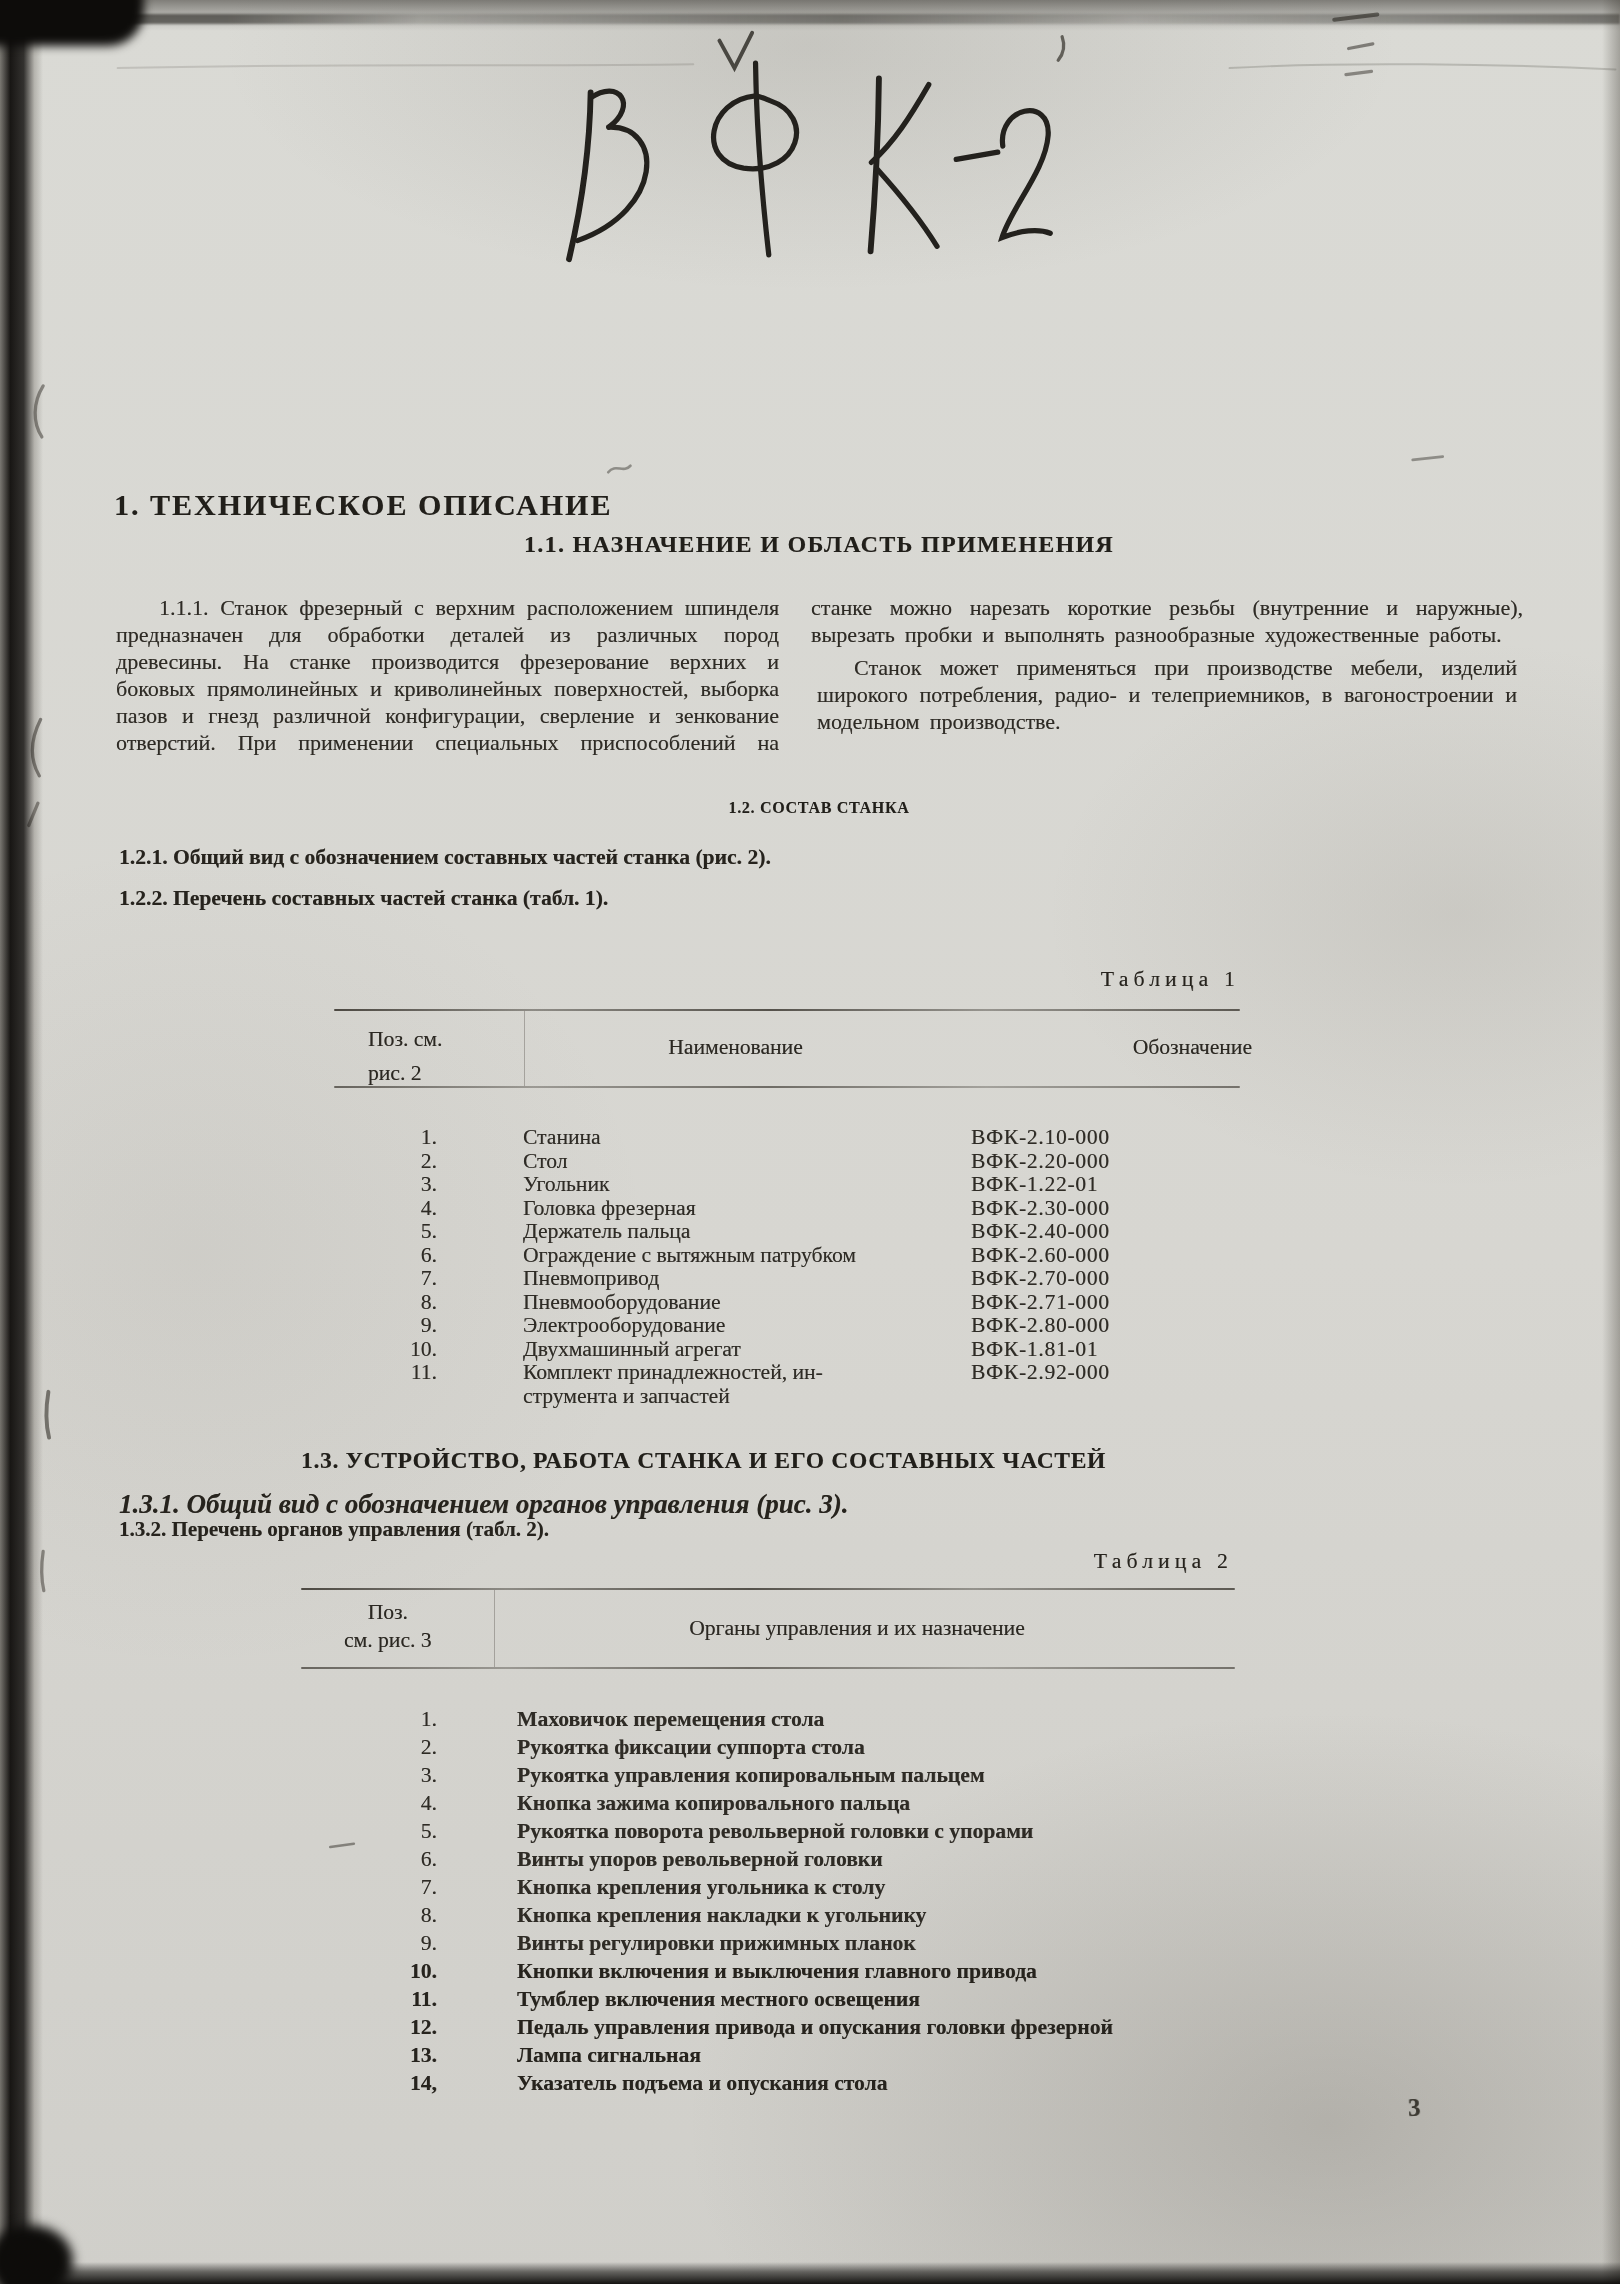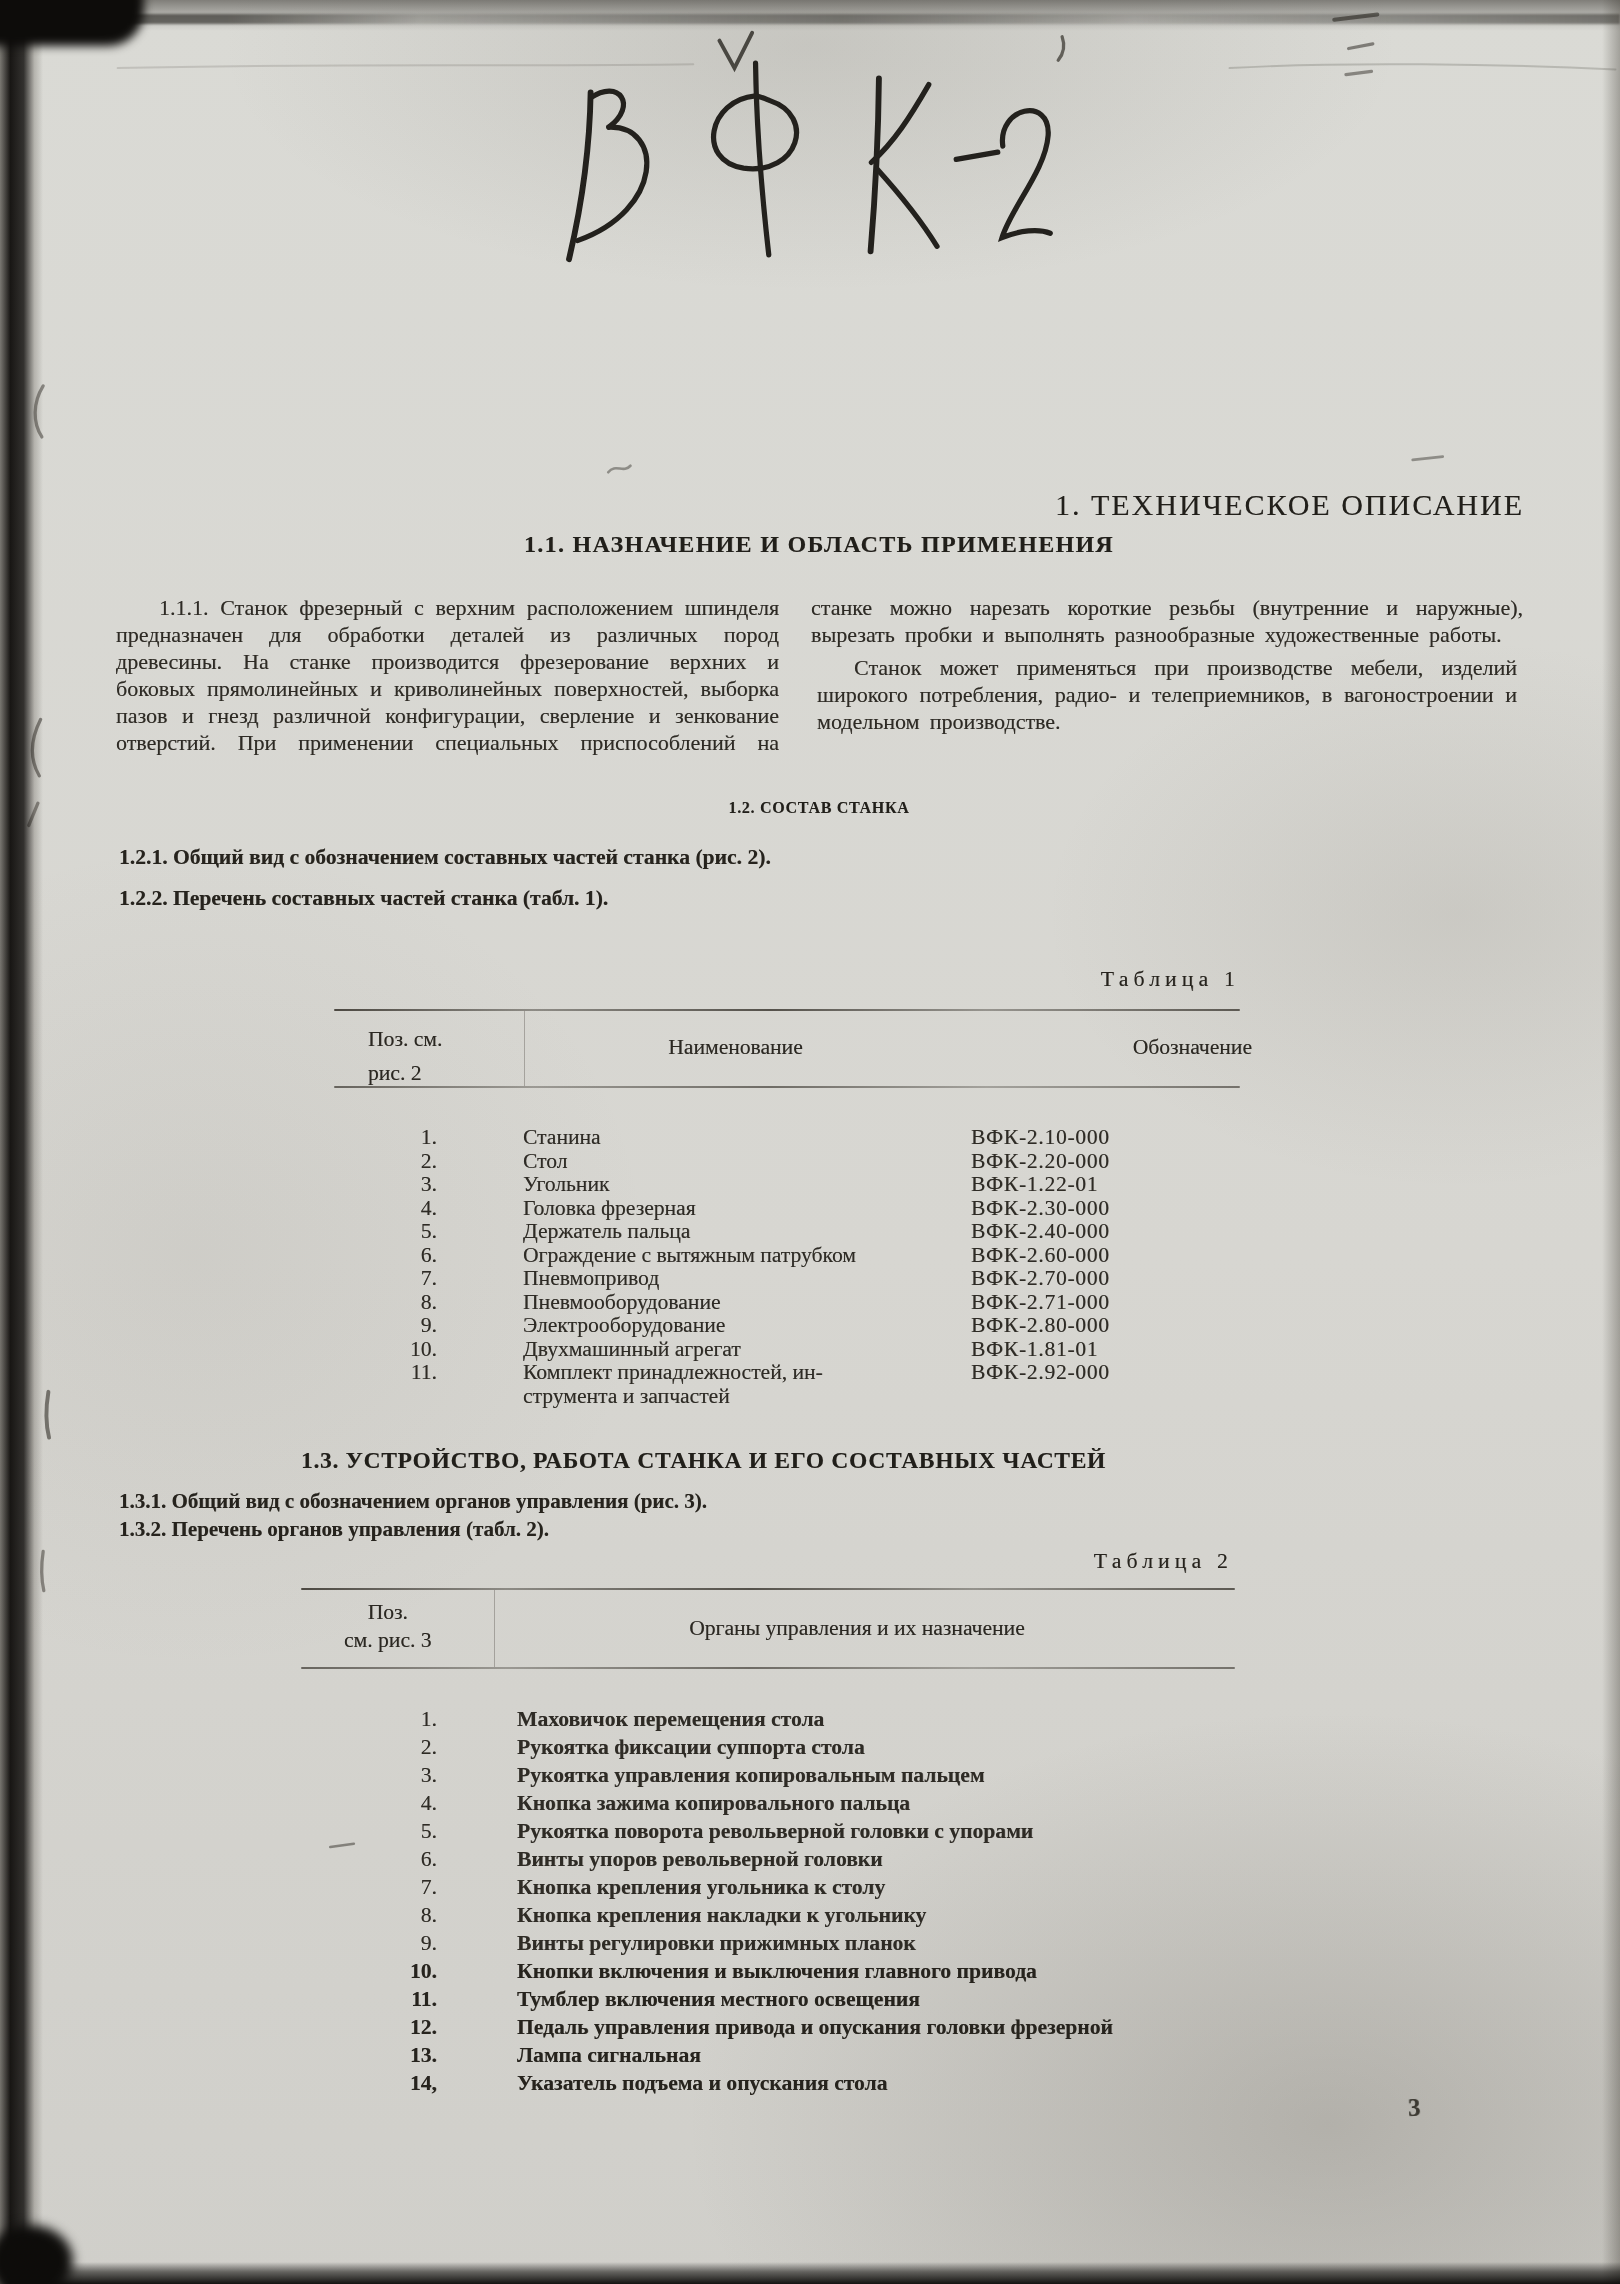--- a/index.html
+++ b/index.html
@@ -11,39 +11,39 @@
       radial-gradient(916px 589px at 82% 93%, rgba(100,95,86,.28), transparent 70%),
       radial-gradient(589px 392px at 90% 40%, rgba(120,115,105,.14), transparent 70%),
       radial-gradient(654px 589px at 12% 55%, rgba(128,124,116,.10), transparent 70%),
       radial-gradient(785px 327px at 50% 2%, rgba(110,106,98,.18), transparent 75%),
       linear-gradient(180deg,#dadad5 0%, #d7d6d1 55%, #d0cfca 100%);
   }
   .ink{ text-shadow:0.3px 0.3px 0.5px rgba(46,43,37,.45); }
   .abs{ position:absolute; }
 
   
-  .title{ left:114px; top:488px; width:1410px; text-align:right;
-    font-size:30px; font-weight:normal; letter-spacing:2px; color:#211f1a; }
+  .title{ left:114px; top:488px; width:1410px; text-align:left;
+    font-size:30px; font-weight:bold; letter-spacing:2px; color:#211f1a; }
   .subtitle{ left:114px; top:531px; width:1410px; text-align:center;
     font-size:24px; font-weight:bold; letter-spacing:1.3px; color:#211f1a; }
 
   
   .col{ top:594px; font-size:22px; line-height:27px; text-align:justify;
     word-spacing:4.6px; hyphens:none; }
   .col-left{ left:116px; width:663px; text-align-last:justify; text-indent:43px; }
   .col-right{ left:811px; width:712px; }
   .col-right .p2{ text-indent:37px; margin:6px; }
   .col-right .p1{ margin:0; }
 
   .sec-heading{ font-weight:bold; color:#211f1a; }
   .s12{ left:114px; top:799px; width:1410px; text-align:center; font-size:16px; letter-spacing:0.7px; }
   .item-line{ left:119px; font-size:21.6px; font-weight:bold; color:#26231d; }
   .i121{ top:845px;text-align:center; } .i122{ top:886px; }
   .s13{ left:301px; top:1447px; width:778px; text-align:center; font-size:23.5px; letter-spacing:0.7px; white-space:nowrap; }
-  .i131{ top:1489px; font-size:21px;} .i132{ top:1517px; font-size:21px;}
+  .i131{ top:1489px; font-size:27px;font-style:italic;} .i132{ top:1517px; font-size:21px;}
 
   
   .tcap{ font-size:21.6px; letter-spacing:5.2px; color:#26231d; text-align:right; }
   .cap1{ left:334px; top:967px; width:906px; }
   .cap2{ left:301px; top:1549px; width:932px; }
 
   
   .tbl{ position:absolute; }
   .tbl1{ left:334px; top:1009px; width:906px; }
   .tbl2{ left:301px; top:1588px; width:934px; }

